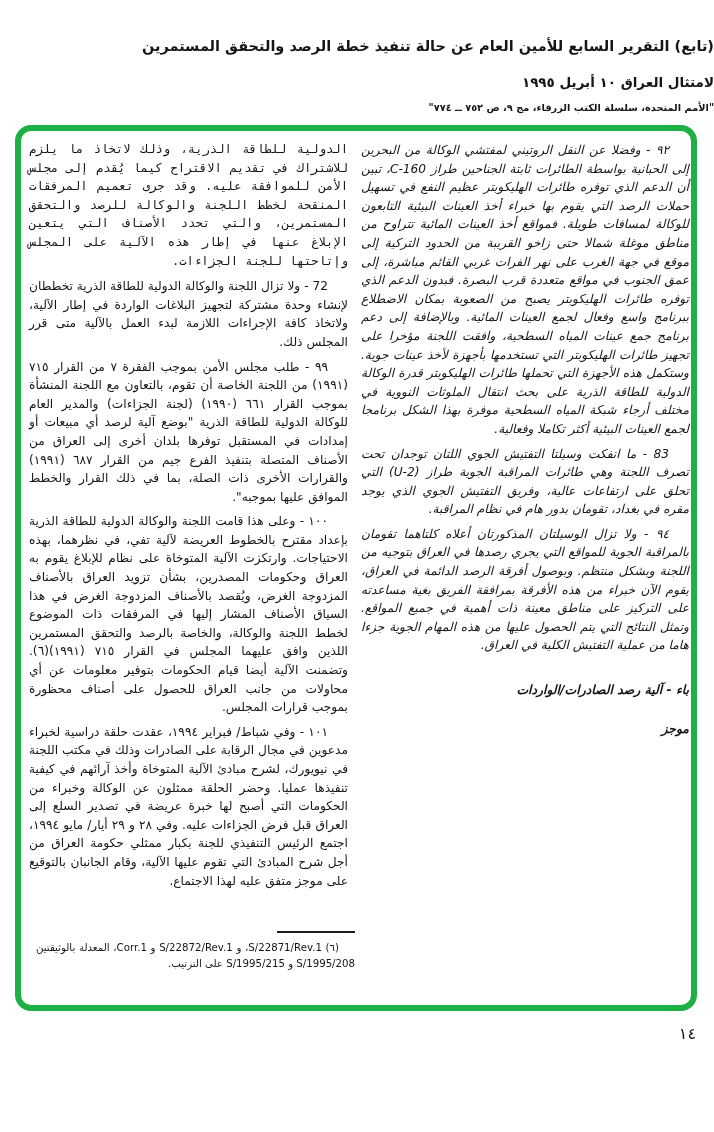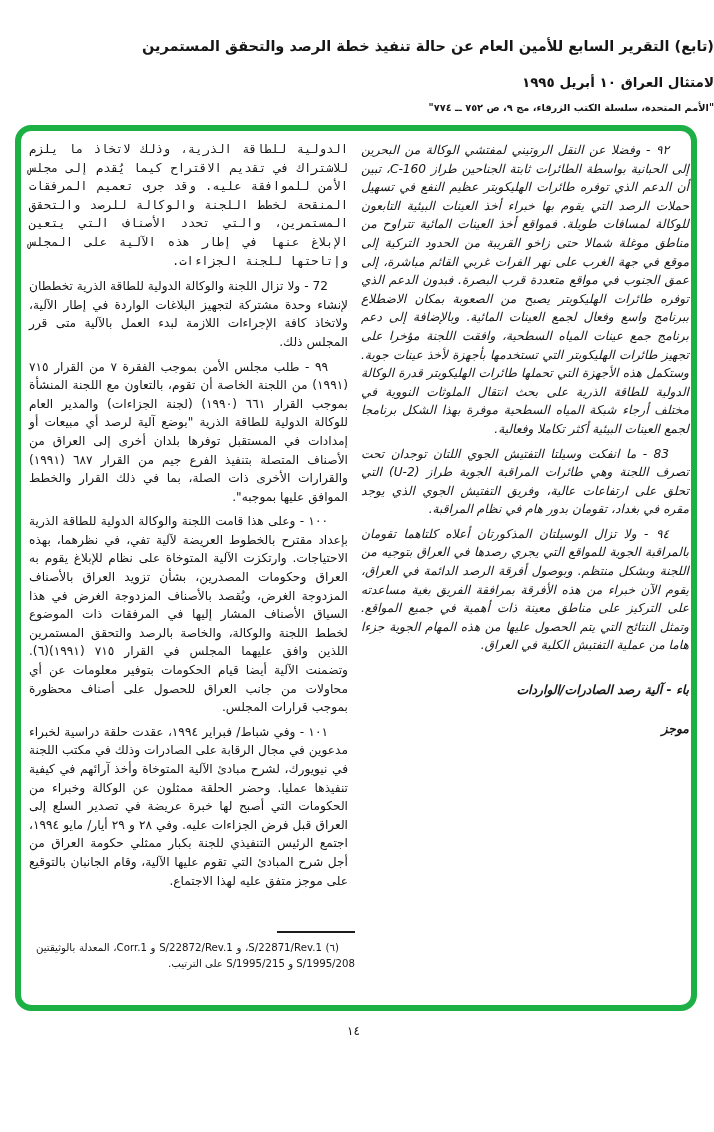--- a/index.html
+++ b/index.html
@@ -37,22 +37,22 @@
   .footnote {
     position:absolute; left:29px; top:931px; width:319px;
     font-size:10.2px; line-height:16px; text-align:justify;margin-left:7px;
   }
   .footnote-rule {
     width:78px; height:2px; background:#1c1c1c;
     margin-bottom:7px; 
   }
   .footnote-text { margin:0; text-indent:16px; }
   .page-number {
-    position:absolute; top:1024px; left:0; right:7px;
-    text-align:center; font-size:12px;
+    position:absolute; top:1024px; left:0; right:18px;
+    text-align:right; font-size:16px;
   }
   .highlight-box {
     position:absolute;
     left:15px; top:125px; width:682px; height:886px;
     border:6px solid #1cb045;
     border-radius:16px;
     box-sizing:border-box;
     pointer-events:none;
   }
 </style>

